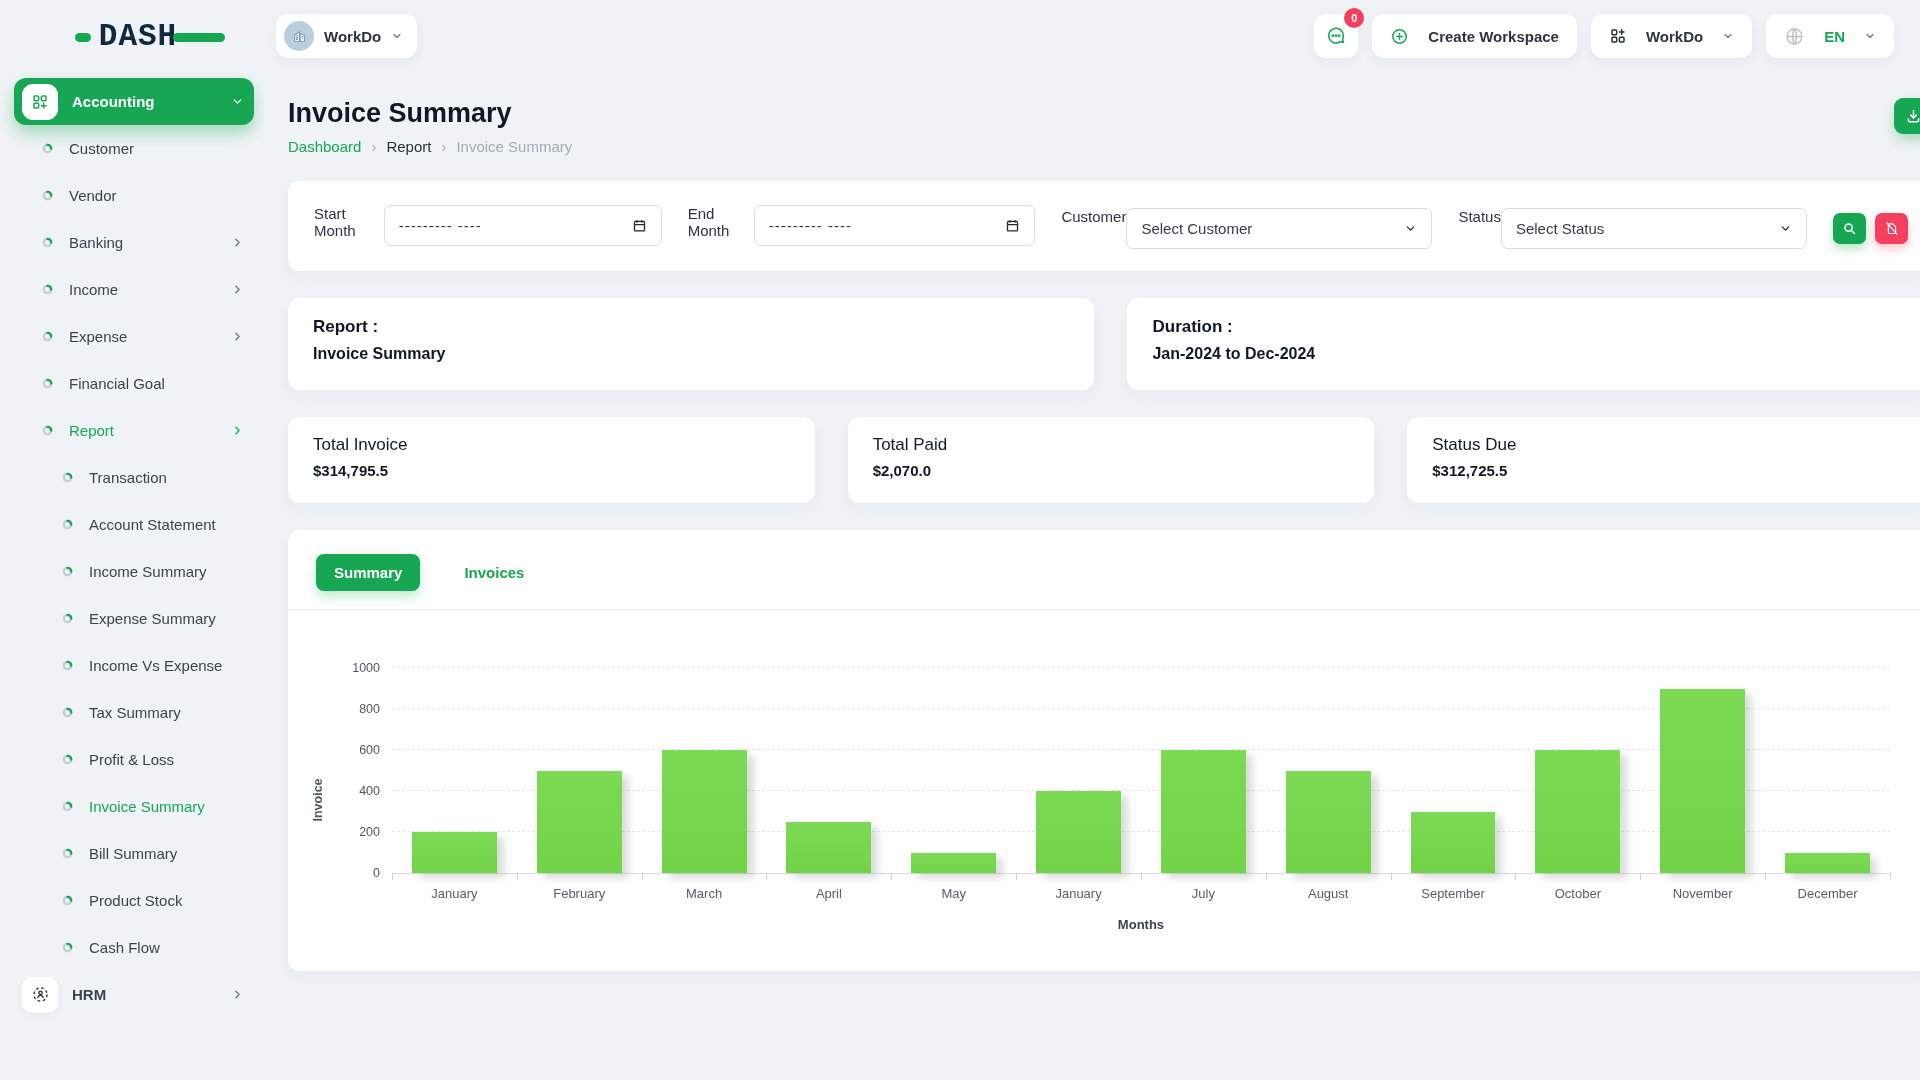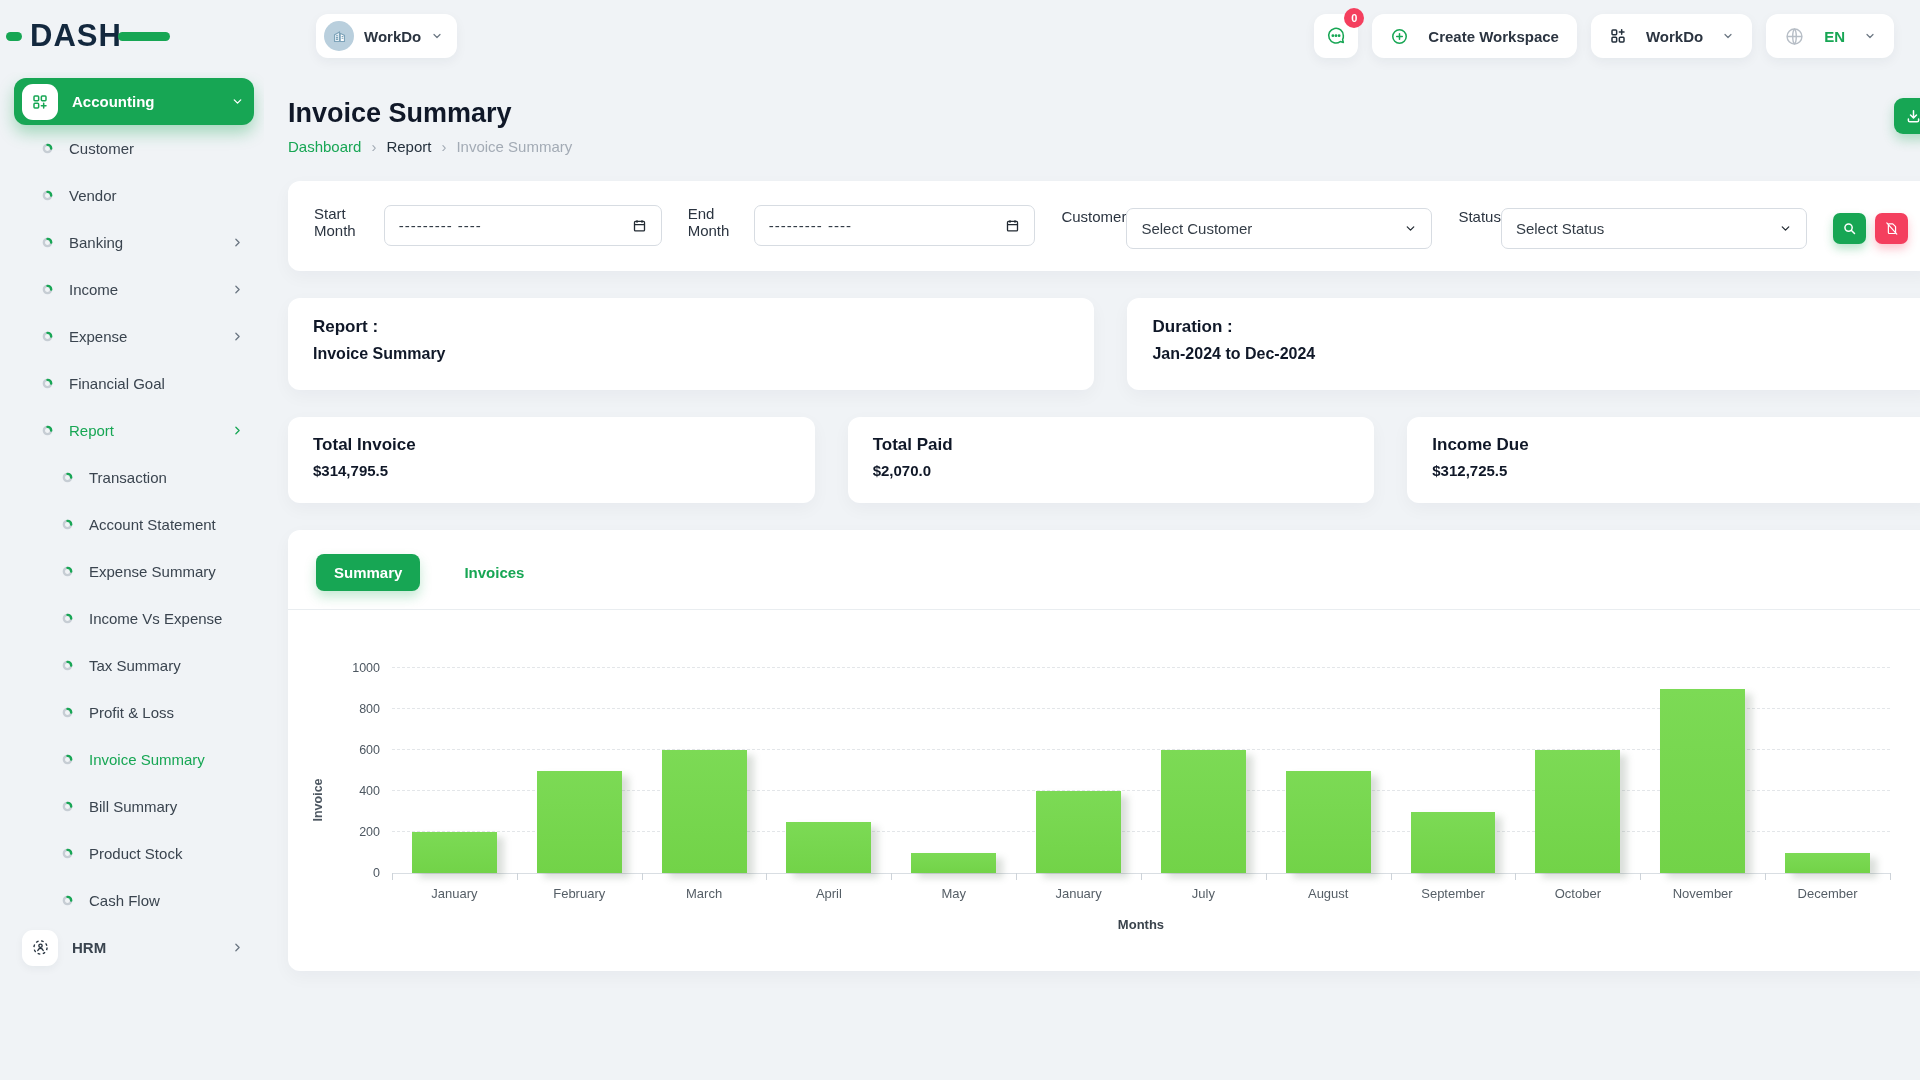--- a/index.html
+++ b/index.html
@@ -2,21 +2,21 @@
 <html><head>
 <meta charset="utf-8">
 <style>
   * { box-sizing: border-box; margin: 0; padding: 0; }
   html,body { width:1920px; height:1080px; overflow:hidden;
     font-family:"Liberation Sans","DejaVu Sans",sans-serif;
     background:#f0f3f6; color:#2b3440; }
 
   
   .topbar { height:72px; display:flex; align-items:center; padding:0 26px 0 0; }
-  .logo-box { width:316px; display:flex; justify-content:flex-start; }
+  .logo-box { width:276px; display:flex; justify-content:center;font-family:Liberation Mono, monospace; }
   .logo { position:relative; font-size:31px; font-weight:800; letter-spacing:1px;
     color:#13283e; padding:0 30px; }
   .logo .dot { position:absolute; left:6px; top:14px; width:16px; height:9px;
     border-radius:5px; background:var(--green); }
   .logo .dash { position:absolute; right:-18px; top:14px; width:52px; height:9px;
     border-radius:5px; background:var(--green); }
   .ws-pill { display:flex; align-items:center; gap:10px; background:#fff;
     border-radius:12px; padding:7px 14px 7px 8px; box-shadow:0 4px 12px rgba(20,30,50,.05);
     cursor:pointer; }
   .ws-avatar { width:30px; height:30px; border-radius:50%; background:#b9cfdd;
@@ -88,21 +88,21 @@
   .sq-btn { width:33px; height:31px; border:none; border-radius:7px; display:flex;
     align-items:center; justify-content:center; cursor:pointer; }
   .sq-btn.green { background:var(--green); box-shadow:0 5px 10px rgba(23,166,84,.3); }
   .sq-btn.pink { background:var(--pink); box-shadow:0 5px 10px rgba(244,63,94,.3); }
 
   .info-row, .totals-row { display:flex; gap:33px; margin:27px 4px 0 14px;justify-content:center; }
   .info-card { flex:1; padding:19px 25px 27px; }
   .info-card .i-label { font-size:17px; font-weight:700; color:#101828; }
   .info-card .i-value { font-size:16px; font-weight:700; color:#101828; margin-top:8px; }
   .total-card { flex:1; padding:18px 25px 24px; }
-  .total-card .t-label { font-size:17px; font-weight:700; color:#101828; }
+  .total-card .t-label { font-size:17px; font-weight:400; color:#101828; }
   .total-card .t-value { font-size:15px; font-weight:700; color:#101828; margin-top:7px; }
 
   
   .chart-card { margin:27px 4px 30px 14px; padding:24px 0 39px; }
   .tabs { display:flex; align-items:center; gap:26px; padding:0 28px; }
   .tab { font-size:15px; font-weight:600; color:var(--green); cursor:pointer;
     padding:10px 18px; border-radius:8px; background:transparent; border:none;
     font-family:inherit; }
   .tab.active { background:var(--green); color:#fff; box-shadow:0 6px 12px rgba(23,166,84,.25); }
   .tab-divider { height:1px; background:#e9edf0; margin-top:18px; }
@@ -325,20 +325,29 @@
         </span>
         <span class="lbl">Account Statement</span>
       </div>
       <div class="side-row lvl2">
         <span class="bullet">
           <svg width="11" height="11" viewBox="0 0 12 12">
             <circle cx="6" cy="6" r="4" fill="none" stroke="#c6cdd4" stroke-width="2.6"></circle>
             <path d="M6 2 A4 4 0 0 1 10 6" fill="none" stroke="#17a654" stroke-width="2.6" stroke-linecap="round"></path>
           </svg>
         </span>
+        <span class="lbl">Income Summary</span>
+      </div>
+      <div class="side-row lvl2">
+        <span class="bullet">
+          <svg width="11" height="11" viewBox="0 0 12 12">
+            <circle cx="6" cy="6" r="4" fill="none" stroke="#c6cdd4" stroke-width="2.6"></circle>
+            <path d="M6 2 A4 4 0 0 1 10 6" fill="none" stroke="#17a654" stroke-width="2.6" stroke-linecap="round"></path>
+          </svg>
+        </span>
         <span class="lbl">Expense Summary</span>
       </div>
       <div class="side-row lvl2">
         <span class="bullet">
           <svg width="11" height="11" viewBox="0 0 12 12">
             <circle cx="6" cy="6" r="4" fill="none" stroke="#c6cdd4" stroke-width="2.6"></circle>
             <path d="M6 2 A4 4 0 0 1 10 6" fill="none" stroke="#17a654" stroke-width="2.6" stroke-linecap="round"></path>
           </svg>
         </span>
         <span class="lbl">Income Vs Expense</span>
@@ -504,21 +513,21 @@
     <div class="totals-row" id="totals">
         <section class="card total-card">
           <div class="t-label">Total Invoice</div>
           <div class="t-value">$314,795.5</div>
         </section>
         <section class="card total-card">
           <div class="t-label">Total Paid</div>
           <div class="t-value">$2,070.0</div>
         </section>
         <section class="card total-card">
-          <div class="t-label">Income Due</div>
+          <div class="t-label">Status Due</div>
           <div class="t-value">$312,725.5</div>
         </section>
       </div>
 
     <section class="card chart-card">
       <div class="tabs" id="tabs">
           <button class="tab active">Summary</button>
           <button class="tab">Invoices</button>
         </div>
       <div class="tab-divider"></div>

